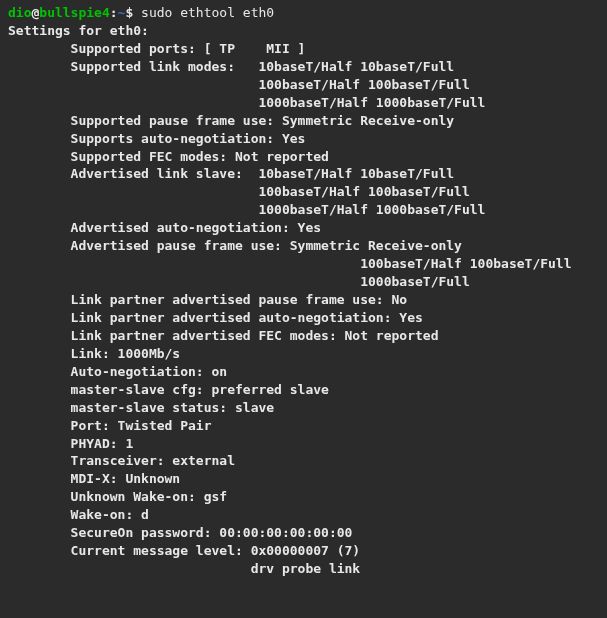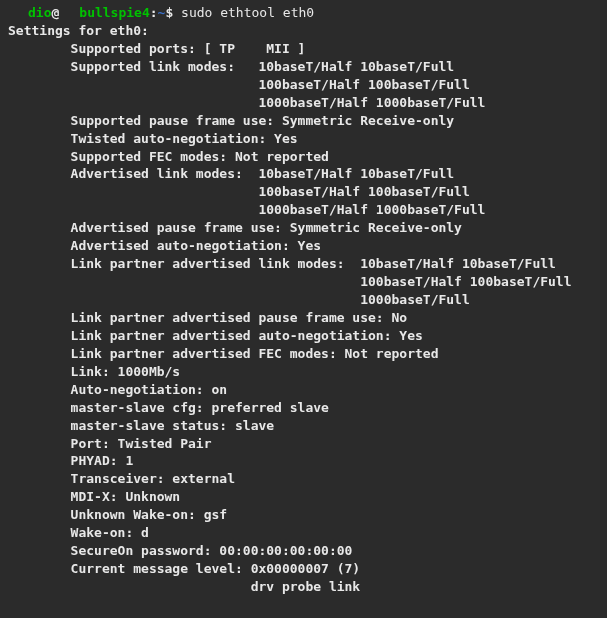--- a/index.html
+++ b/index.html
@@ -1,43 +1,42 @@
 <!DOCTYPE html>
 <html><head>
   <meta charset="utf-8">
   <style>
     body { margin:0; padding:4px 8px; background:#2b2b2b; color:#e8e8e8; font-family:"Consolas","Menlo","DejaVu Sans Mono",monospace; font-size:13px; line-height:1.38; width:607px; box-sizing:border-box; }
-    .prompt-user { color:#00c200; font-weight:bold;margin-left:20px; }
+    .prompt-user { color:#00c200; font-weight:bold; }
     .prompt-sep  { color:#e8e8e8; font-weight:bold; }
     .prompt-path { color:#3a6fc7; font-weight:bold; }
     .prompt-sym  { color:#e8e8e8; font-weight:bold; }
     .cmd { color:#e8e8e8; }
     .out { white-space:pre; color:#e8e8e8;font-weight:bold; }
   </style>
 </head>
 <body>
 
 <div>
   <div>
     <span class="prompt-user">dio</span><span class="prompt-sep">@</span><span class="prompt-user">bullspie4</span><span class="prompt-sep">:</span><span class="prompt-path">~</span><span class="prompt-sym">$</span> <span class="cmd">sudo ethtool eth0</span>
   </div>
   <div class="out">Settings for eth0:</div>
   <div class="out">        Supported ports: [ TP    MII ]</div>
   <div class="out">        Supported link modes:   10baseT/Half 10baseT/Full</div>
   <div class="out">                                100baseT/Half 100baseT/Full</div>
   <div class="out">                                1000baseT/Half 1000baseT/Full</div>
   <div class="out">        Supported pause frame use: Symmetric Receive-only</div>
-  <div class="out">        Twisted auto-negotiation: Yes</div>
+  <div class="out">        Supports auto-negotiation: Yes</div>
   <div class="out">        Supported FEC modes: Not reported</div>
-  <div class="out">        Advertised link modes:  10baseT/Half 10baseT/Full</div>
+  <div class="out">        Advertised link slave:  10baseT/Half 10baseT/Full</div>
   <div class="out">                                100baseT/Half 100baseT/Full</div>
   <div class="out">                                1000baseT/Half 1000baseT/Full</div>
+  <div class="out">        Advertised auto-negotiation: Yes</div>
   <div class="out">        Advertised pause frame use: Symmetric Receive-only</div>
-  <div class="out">        Advertised auto-negotiation: Yes</div>
-  <div class="out">        Link partner advertised link modes:  10baseT/Half 10baseT/Full</div>
   <div class="out">                                             100baseT/Half 100baseT/Full</div>
   <div class="out">                                             1000baseT/Full</div>
   <div class="out">        Link partner advertised pause frame use: No</div>
   <div class="out">        Link partner advertised auto-negotiation: Yes</div>
   <div class="out">        Link partner advertised FEC modes: Not reported</div>
   <div class="out">        Link: 1000Mb/s</div>
   <div class="out">        Auto-negotiation: on</div>
   <div class="out">        master-slave cfg: preferred slave</div>
   <div class="out">        master-slave status: slave</div>
   <div class="out">        Port: Twisted Pair</div>

